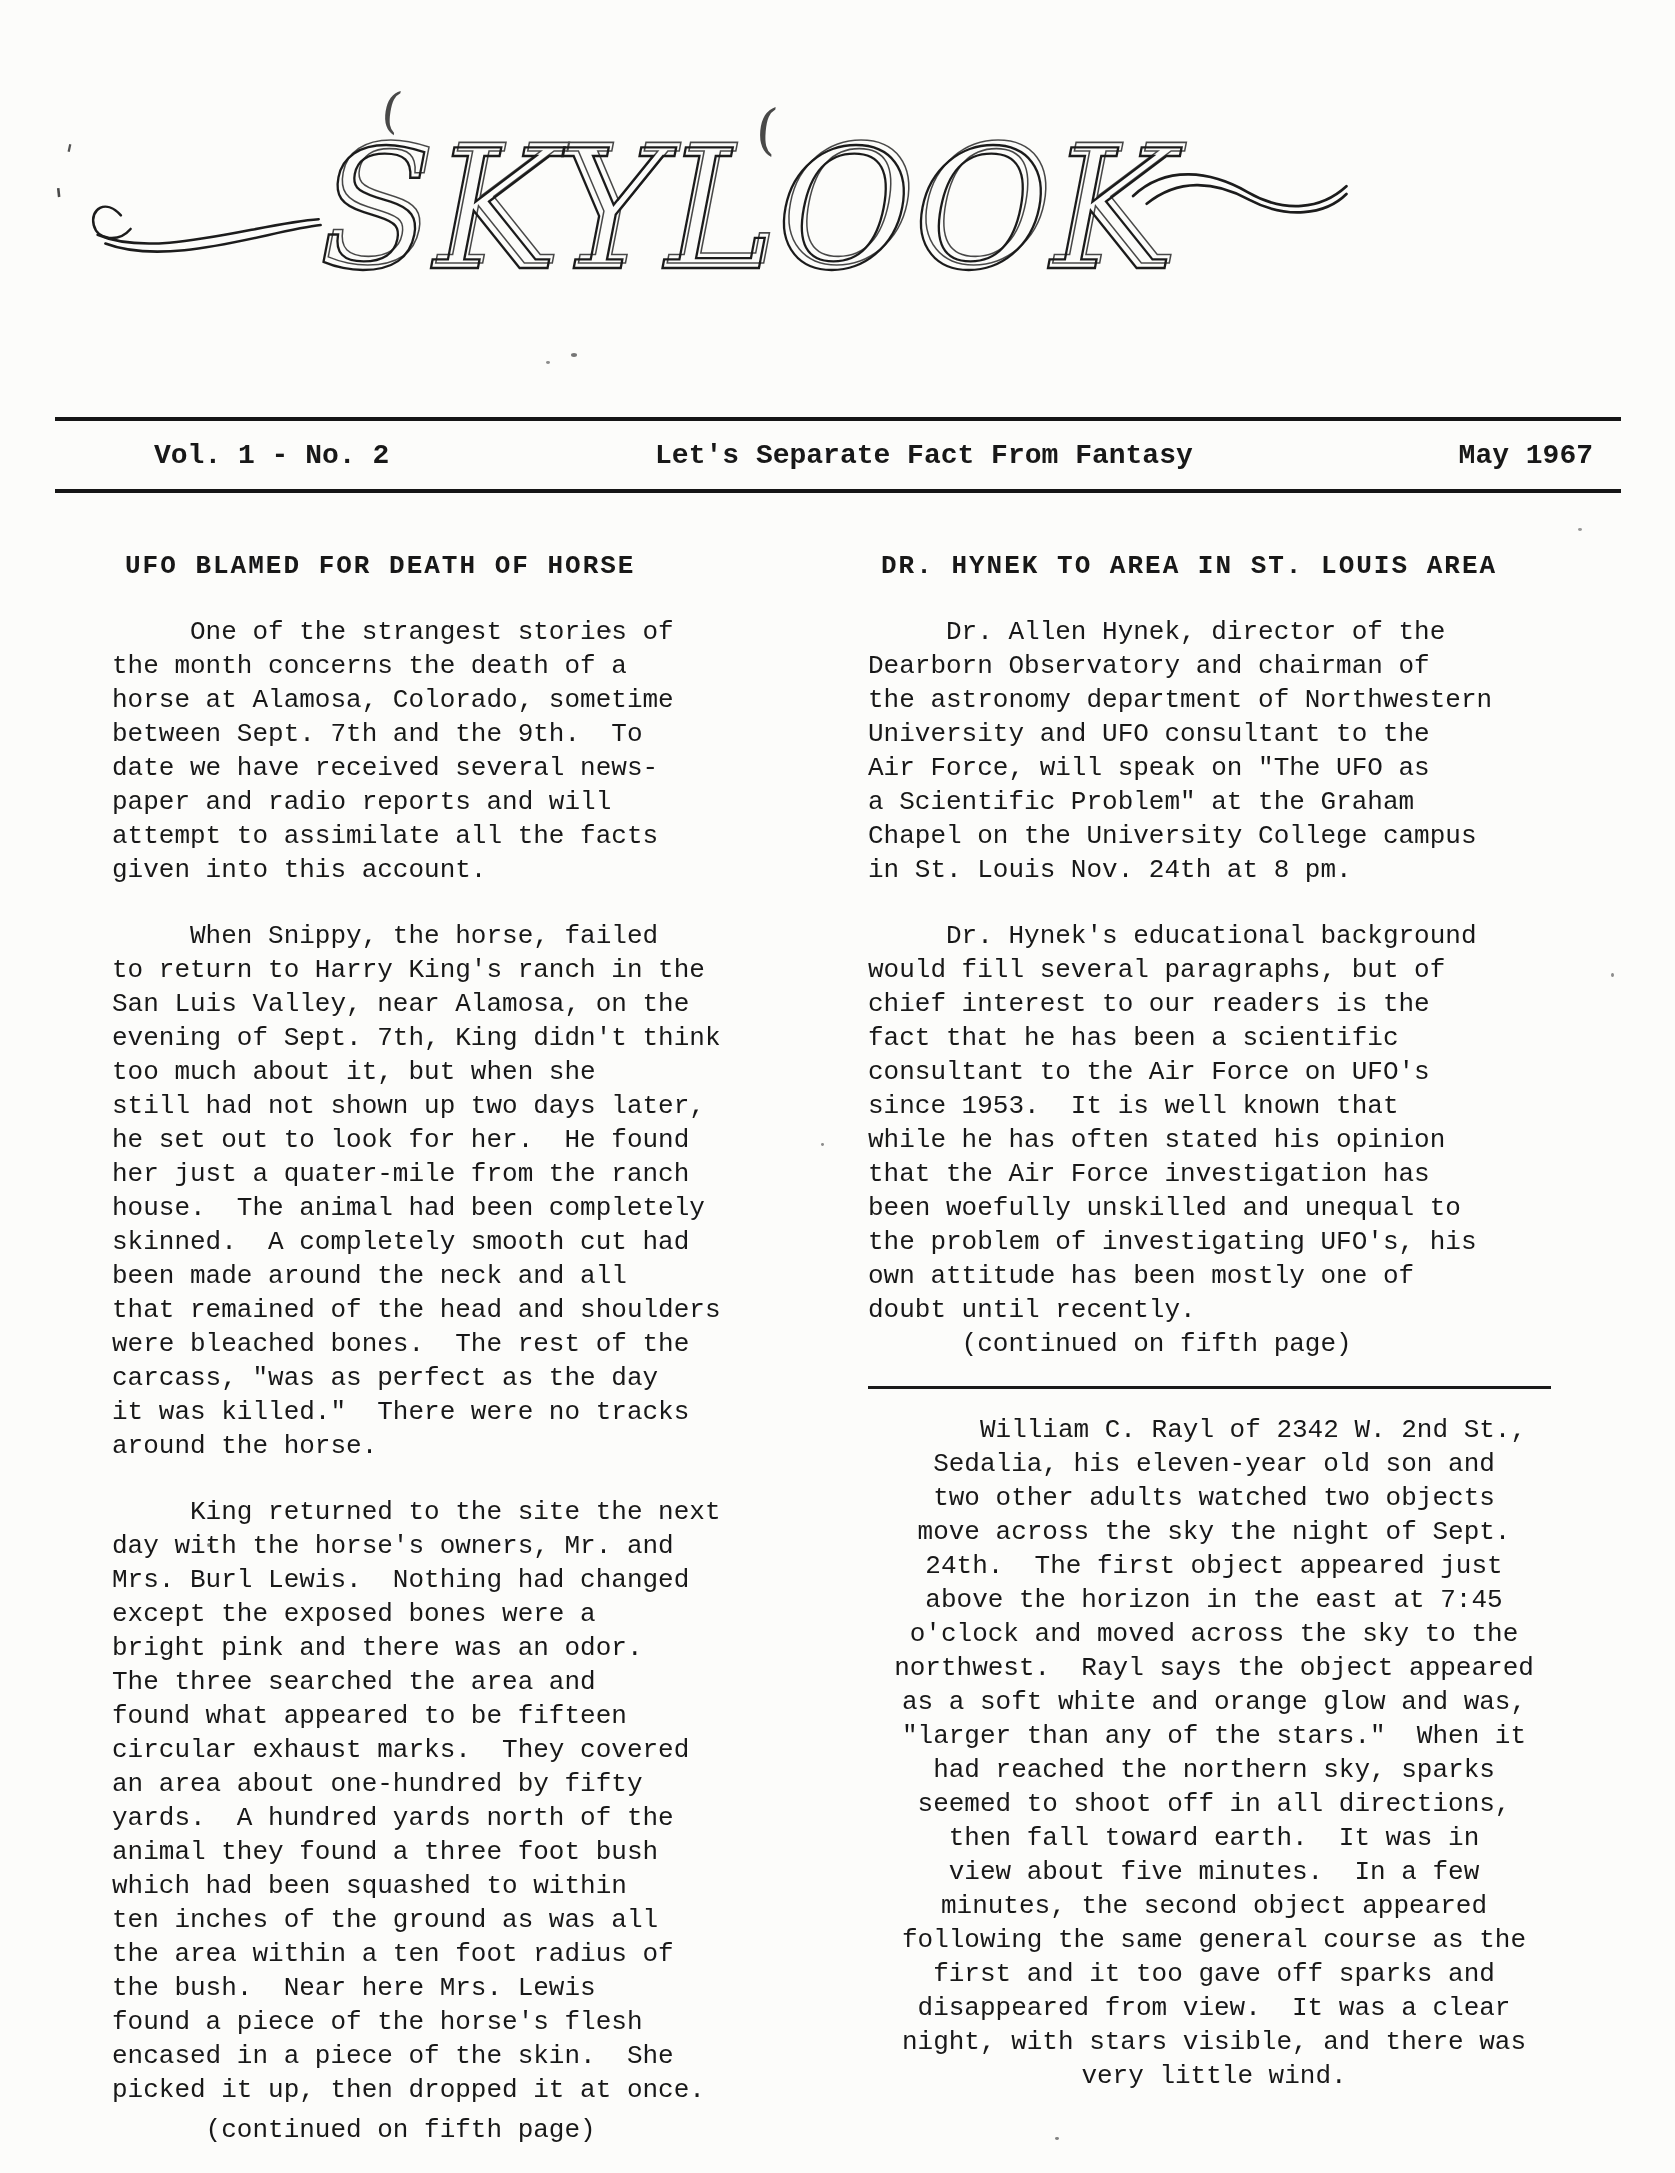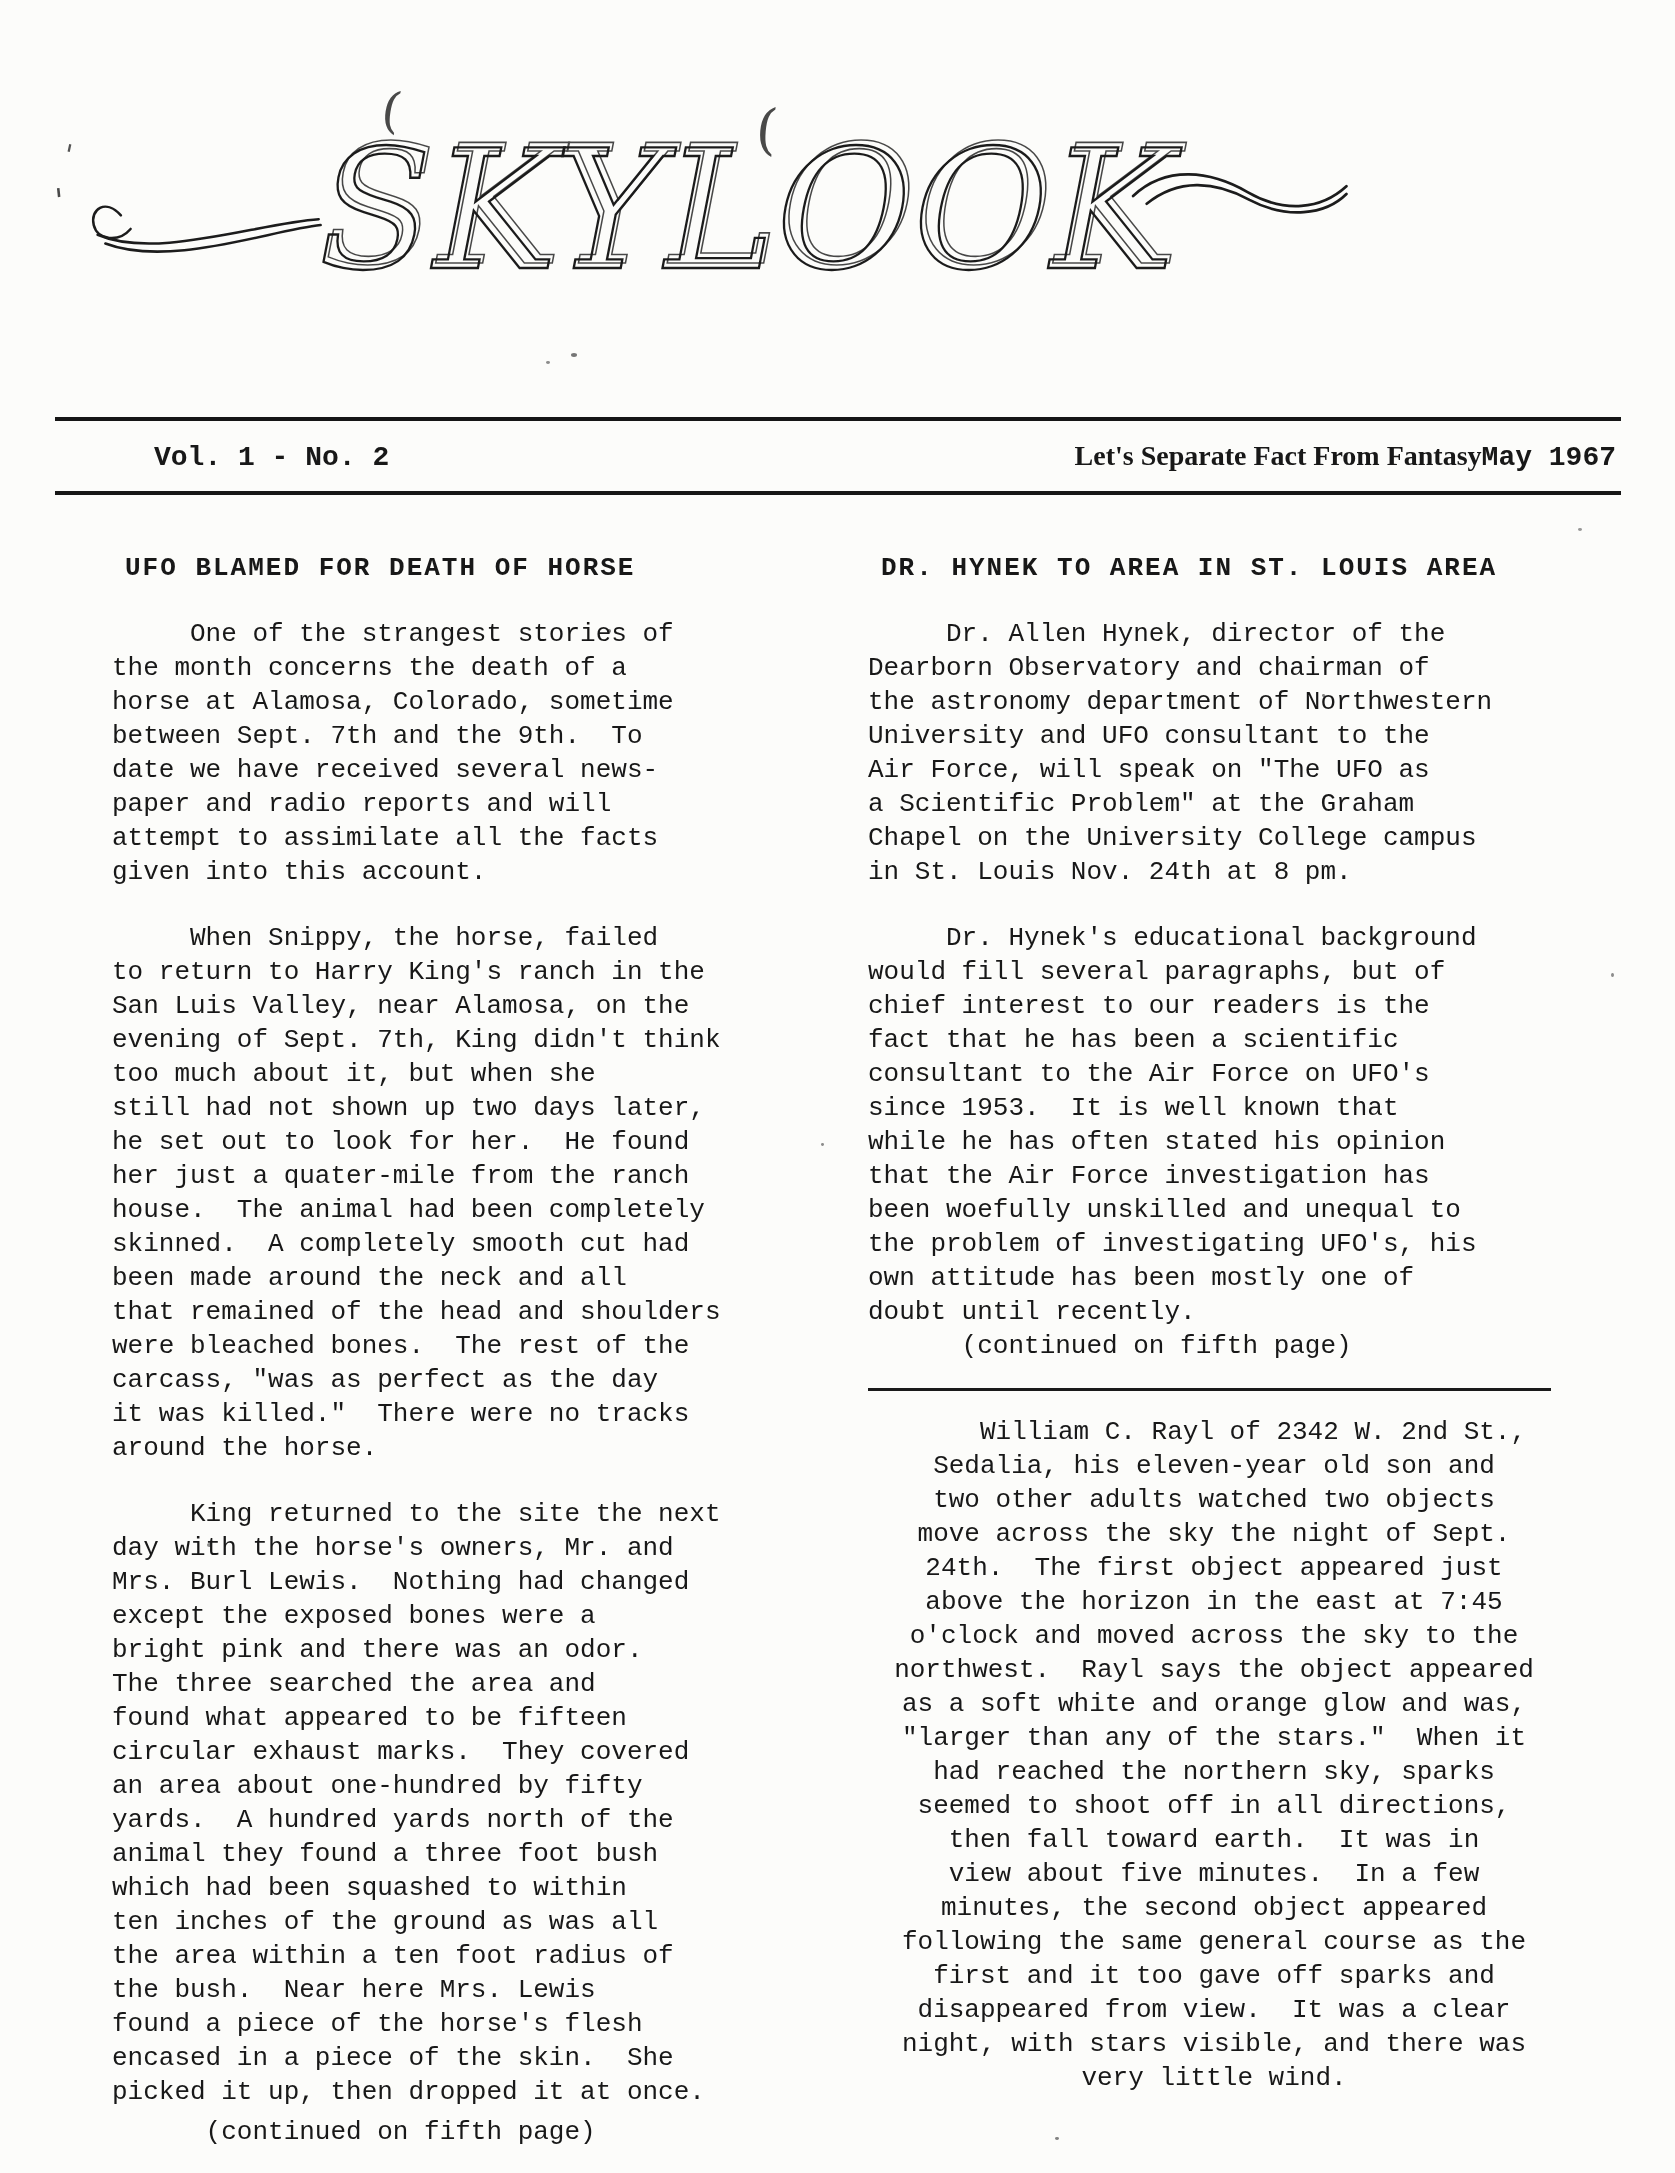--- a/index.html
+++ b/index.html
@@ -29,26 +29,26 @@
   
   .masthead { margin:68px 0 0 86px; height:234px; }
   .masthead svg { display:block; }
 
   
   .rule { background:#161616; height:3.9px; margin-left:55px; width:1566px; }
   .rule-top { margin-top:115px; }
   .rule-bottom { margin-top:11.7px; }
   .header-row {
     display:flex; align-items:baseline;
-    margin-top:11.7px; padding:0 59px 0 154px;
+    margin-top:11.7px; padding:0 82px 0 154px;
     font-size:28px; font-weight:700; line-height:45px;
     white-space:pre;
   }
   .header-row .volume { flex:0 0 auto; }
-  .header-row .motto  { flex:1 1 auto; text-align:right;font-family:Liberation Serif, serif; }
+  .header-row .motto  { flex:1 1 auto; text-align:center; }
   .header-row .date   { flex:0 0 auto; }
 
   
   .columns { display:flex; padding:43px 0 0 112px; gap:68px; }
   .col { flex:0 0 auto; }
   .col-left  { width:688px; }
   .col-right { width:692px; }
 
   h2.headline {
     margin:13px; font-size:26px; line-height:34px;

